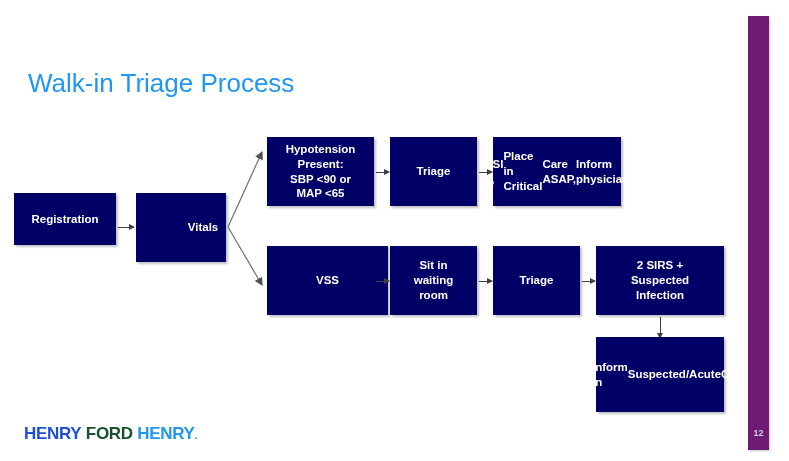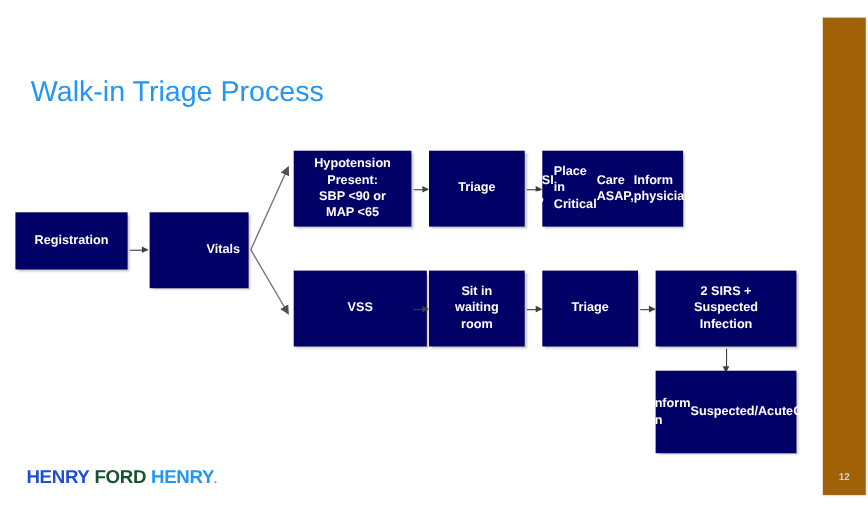--- a/index.html
+++ b/index.html
@@ -88,23 +88,23 @@
     left: 0; top: 0;
     width: 789px; height: 461px;
     pointer-events: none;
   }
 
   
   #side-bar {
     position: absolute;
     left: 748px;
     top: 16px;
-    width: 39px;
+    width: 21px;
     height: 434px;
-    background: #a16207;
+    background: #701a75;
     box-shadow: 1px 1px 2px rgba(140,140,140,0.5);
   }
   #page-number {
     position: absolute;
     left: 0;
     right: 0;
     bottom: 12px;
     text-align: center;
     color: #c9cfe8;
     font-size: 9px;

